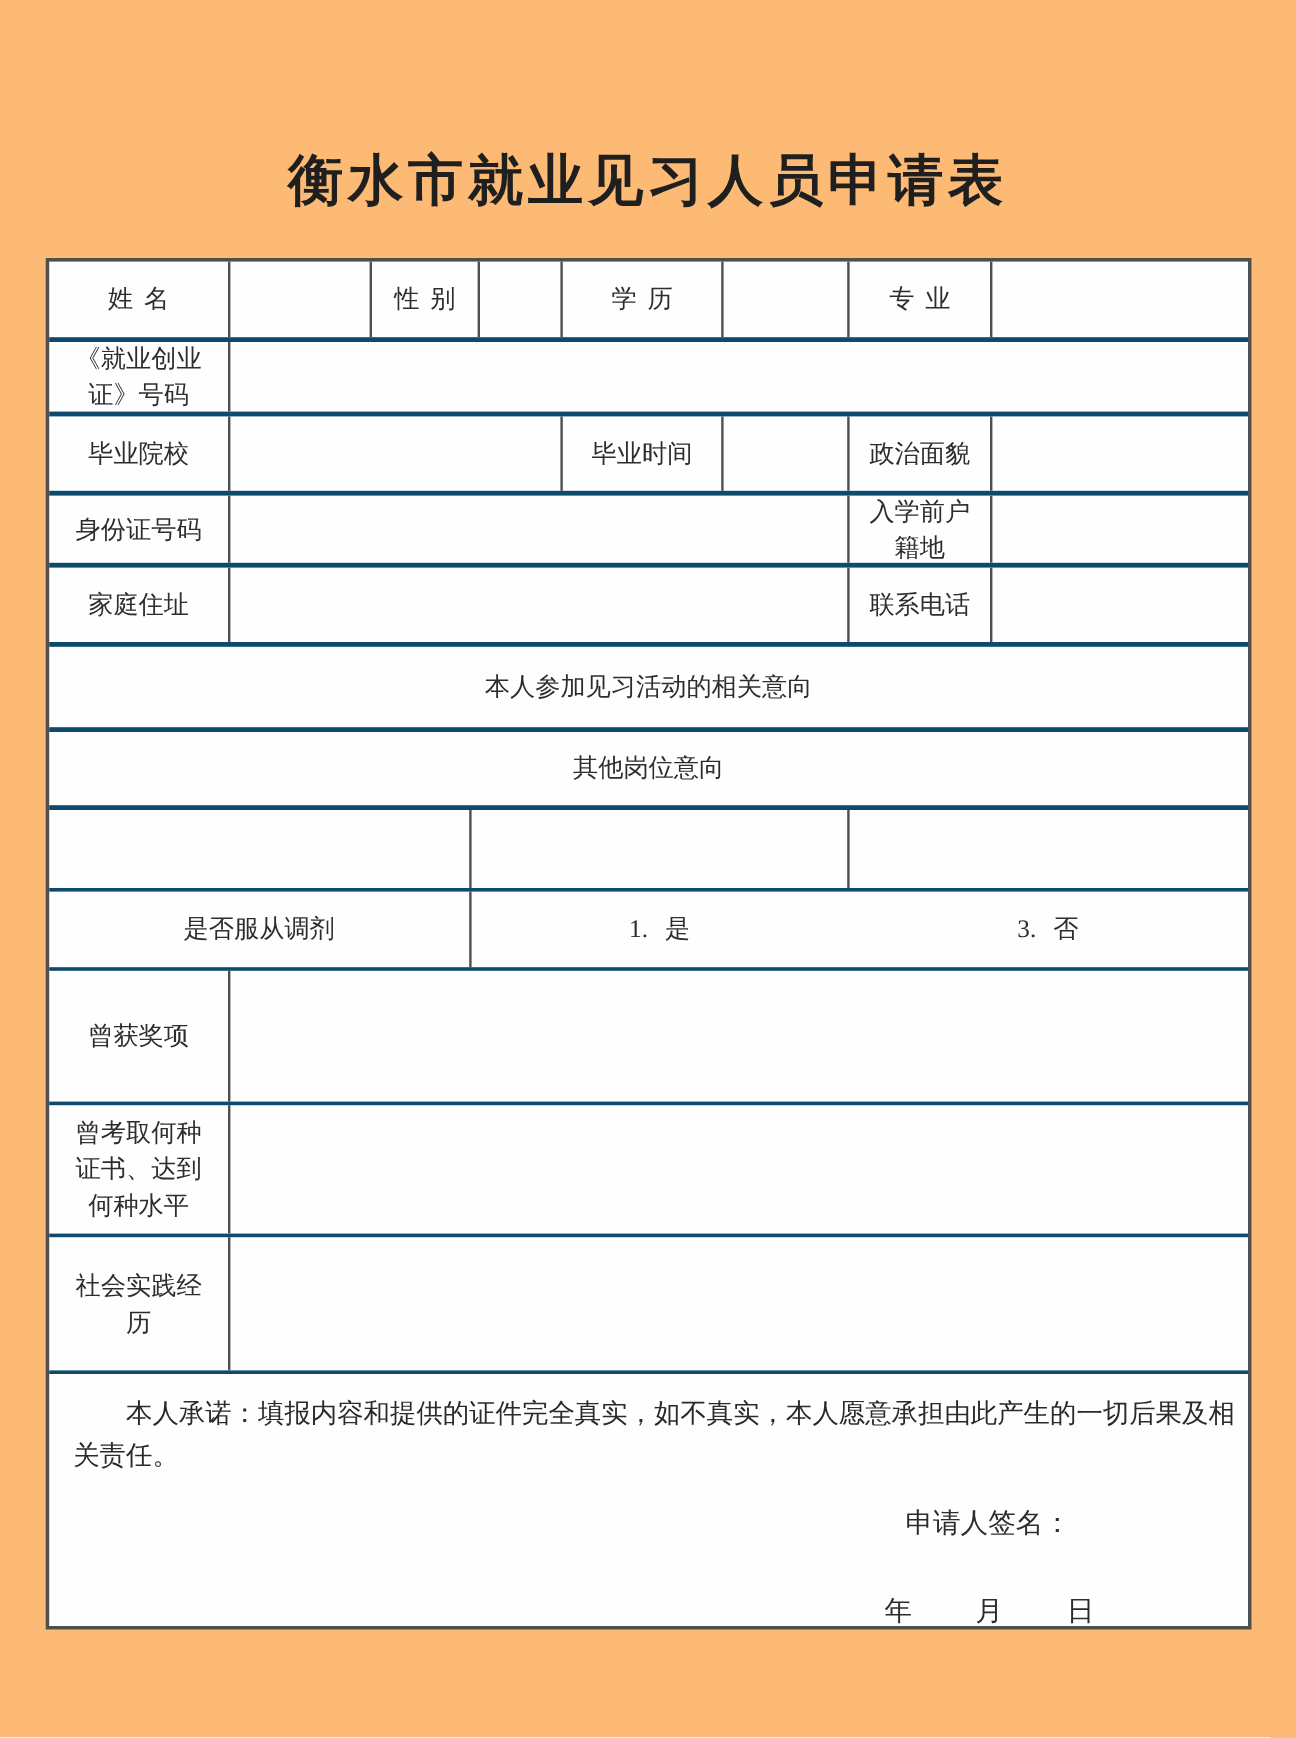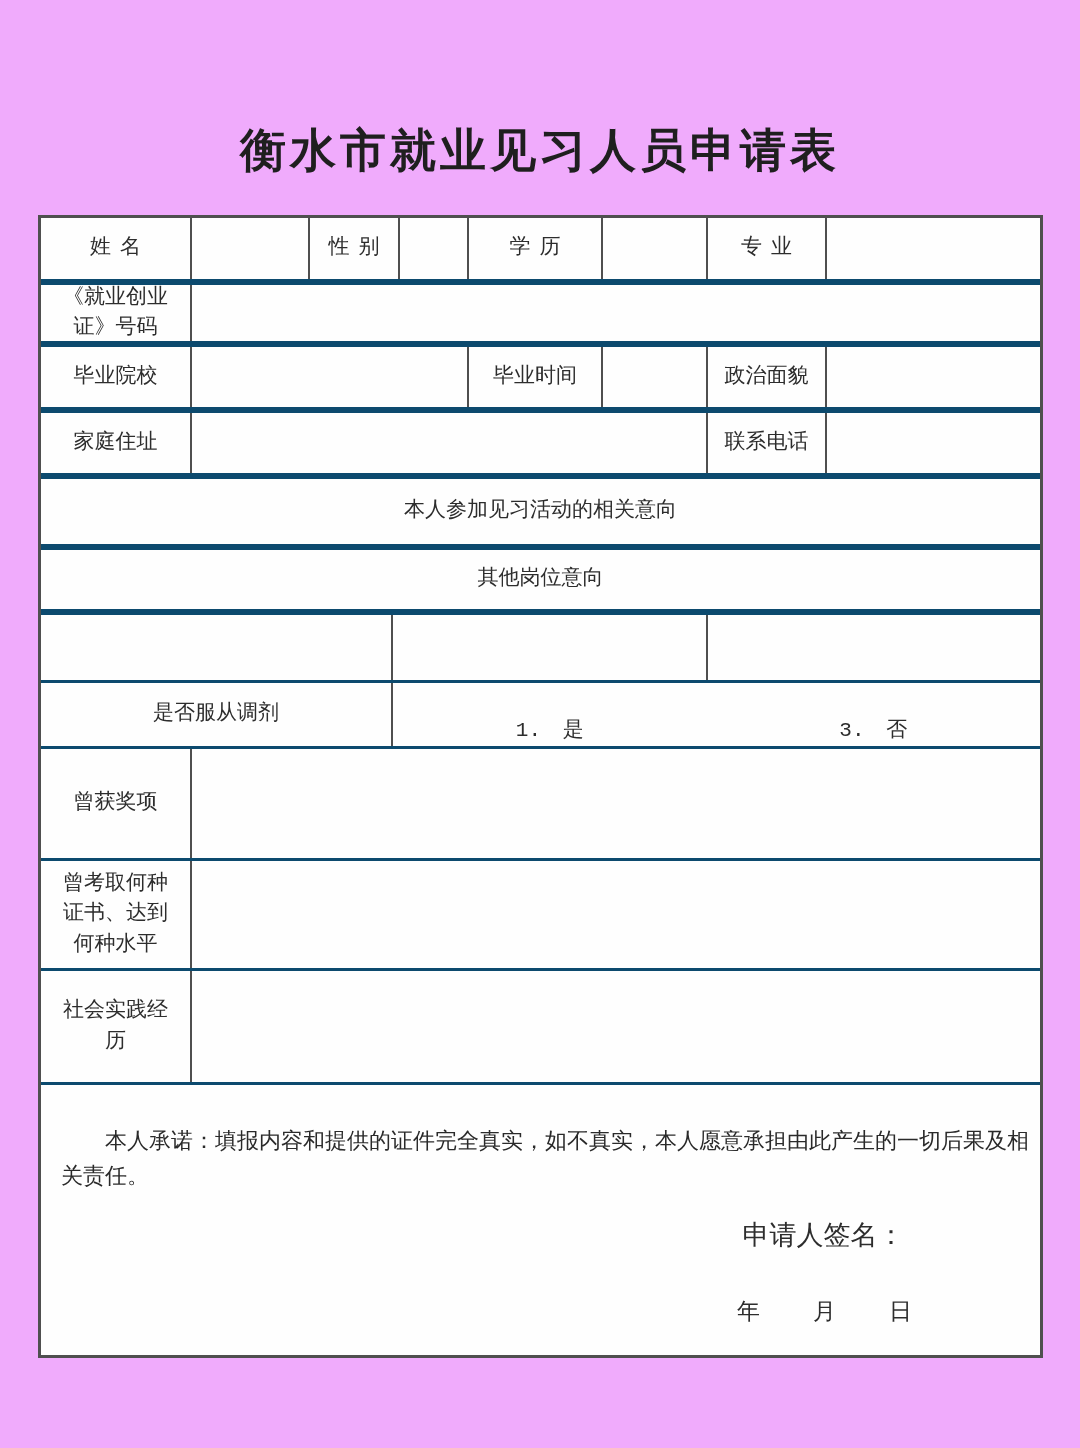--- a/index.html
+++ b/index.html
@@ -1,21 +1,21 @@
 <!DOCTYPE html>
 <html><head>
 <meta charset="utf-8">
 <style>
   html, body { margin: 0; padding: 0; background: #ffffff; }
   .page {
     position: relative;
     width: 1080px;
     height: 1448px;
-    background: #f0abfc;
-    font-family: Liberation Mono, monospace;
+    background: #fdba74;
+    font-family: Liberation Serif, serif;
     color: #2d2d2d;
     overflow: hidden;
   }
   .title {
     position: absolute;
     top: 120px;
     left: 0;
     width: 100%;
     margin: 0;
     text-align: center;
@@ -33,21 +33,21 @@
     box-sizing: border-box;
     border: 3px solid #4f4f4f;
     display: flex;
     flex-direction: column;
     background: #fefefe;
   }
   .row {
     display: flex;
     flex-direction: row;
     box-sizing: border-box;
-    border-bottom: 6px solid #0c4a6e;
+    border-bottom: 4px solid #0c4a6e;
     flex-shrink: 0;
   }
   .row.thick { border-bottom-width: 3px; }
   .row.last { border-bottom: none; flex: 1 1 auto; }
   .cell {
     box-sizing: border-box;
     border-right: 2px solid #4f4f4f;
     display: flex;
     align-items: center;
     justify-content: center;
@@ -56,41 +56,41 @@
     line-height: 1.45;
     padding: 2px 6px;
     overflow: hidden;
   }
   .cell.end { border-right: none; }
   .cell.grow { flex: 1 1 auto; }
   .lab1 { padding: 2px 18px; }       
   .ls { letter-spacing: 9px; text-indent: 9px; } 
   .opt { white-space: pre; word-spacing: 9px; }
   .merged { display: flex; align-items: stretch; padding: 0; }
-  .merged > div { display: flex; align-items: flex-end; justify-content: center; }
+  .merged > div { display: flex; align-items: center; justify-content: center; }
   
   .decl-cell {
     box-sizing: border-box;
     display: flex;
     flex-direction: column;
     align-items: stretch;
     padding: 16px 10px 0 20px;
     overflow: hidden;
   }
   .decl-text {
     margin: 0;
     font-size: 22px;
     line-height: 1.58;
     text-align: left;
     text-indent: 2em;
     color: #2a2a2a;
   }
   .sign-line {
     margin: 22px 0 0 556px;
-    font-size: 27px;
+    font-size: 23px;
   }
   .date-line {
     margin: 40px 0 0 676px;
     font-size: 23px;
     display: flex;
     gap: 53px;
   }
 </style>
 </head>
 <body>
@@ -119,20 +119,26 @@
 
     <div class="row" style="height:66px">
       <div class="cell" style="width:151px">毕业院校</div>
       <div class="cell" style="width:277px"></div>
       <div class="cell" style="width:134px">毕业时间</div>
       <div class="cell" style="width:105px"></div>
       <div class="cell" style="width:119px">政治面貌</div>
       <div class="cell grow end"></div>
     </div>
 
+    <div class="row" style="height:60px">
+      <div class="cell lab1" style="width:151px">身份证号码</div>
+      <div class="cell" style="width:516px"></div>
+      <div class="cell" style="width:119px;padding:2px 10px">入学前户籍地</div>
+      <div class="cell grow end"></div>
+    </div>
 
     <div class="row" style="height:66px">
       <div class="cell lab1" style="width:151px">家庭住址</div>
       <div class="cell" style="width:516px"></div>
       <div class="cell" style="width:119px">联系电话</div>
       <div class="cell grow end"></div>
     </div>
 
     <div class="row" style="height:71px">
       <div class="cell grow end">本人参加见习活动的相关意向</div>

